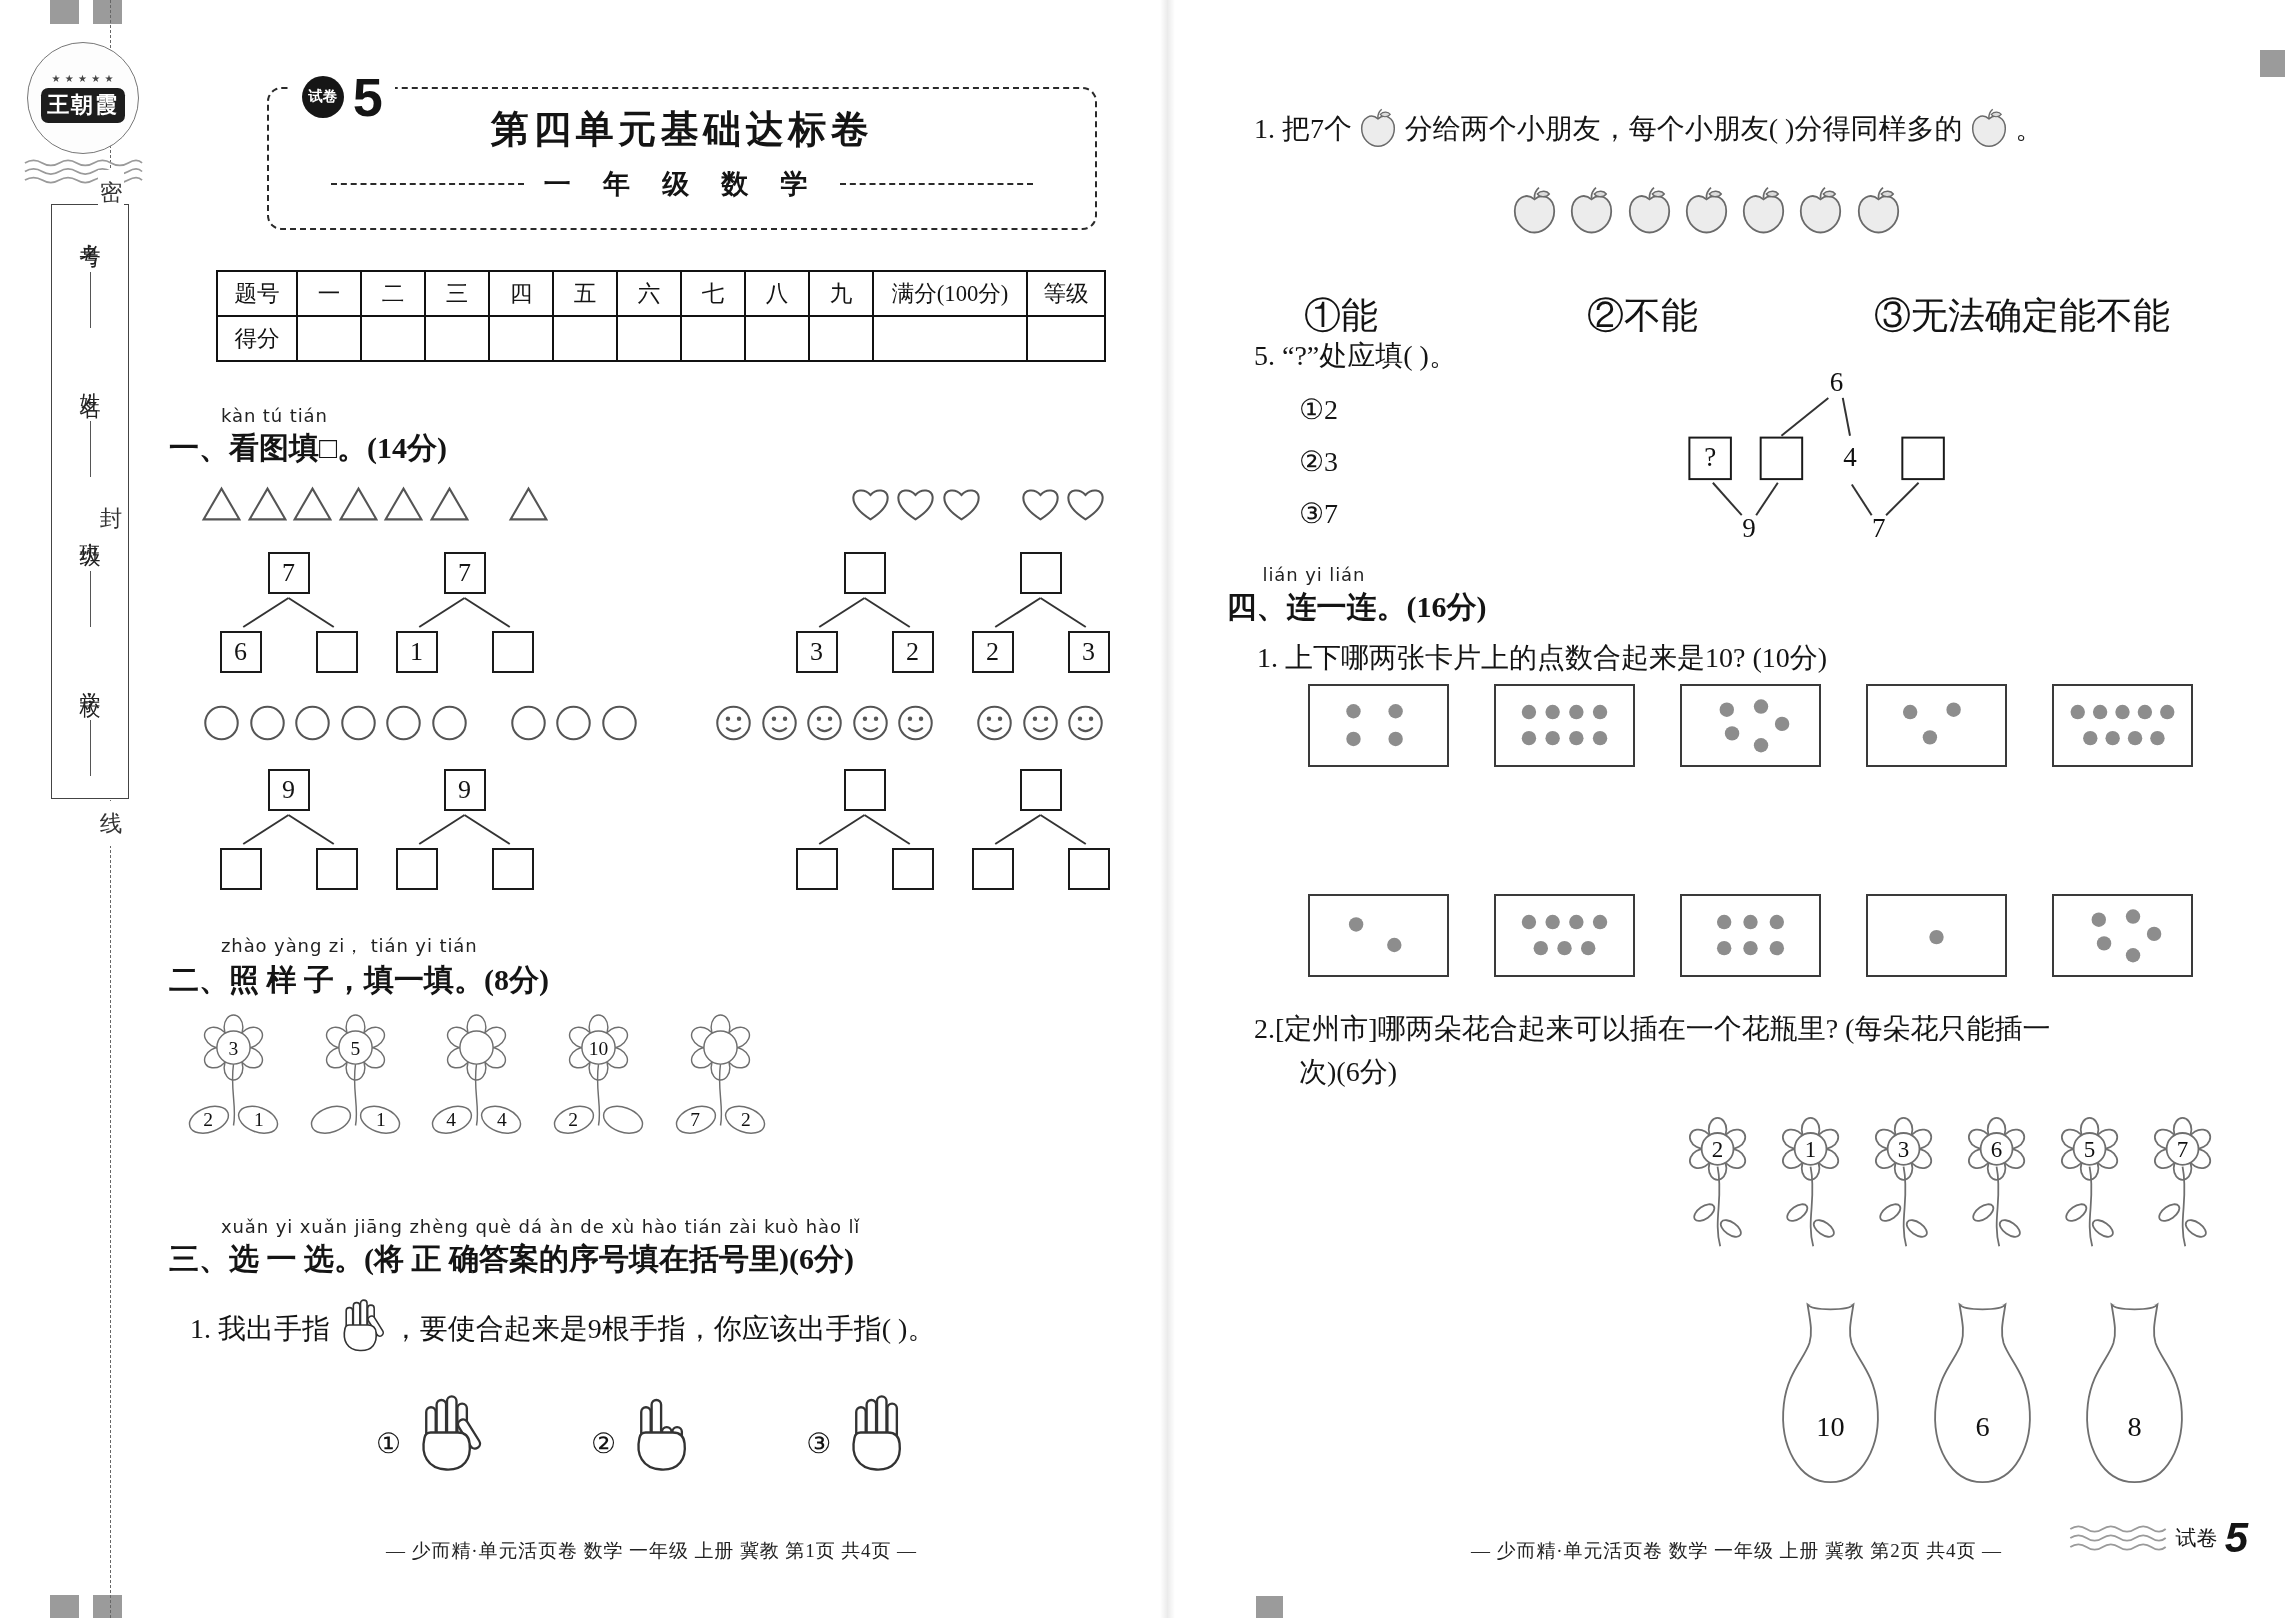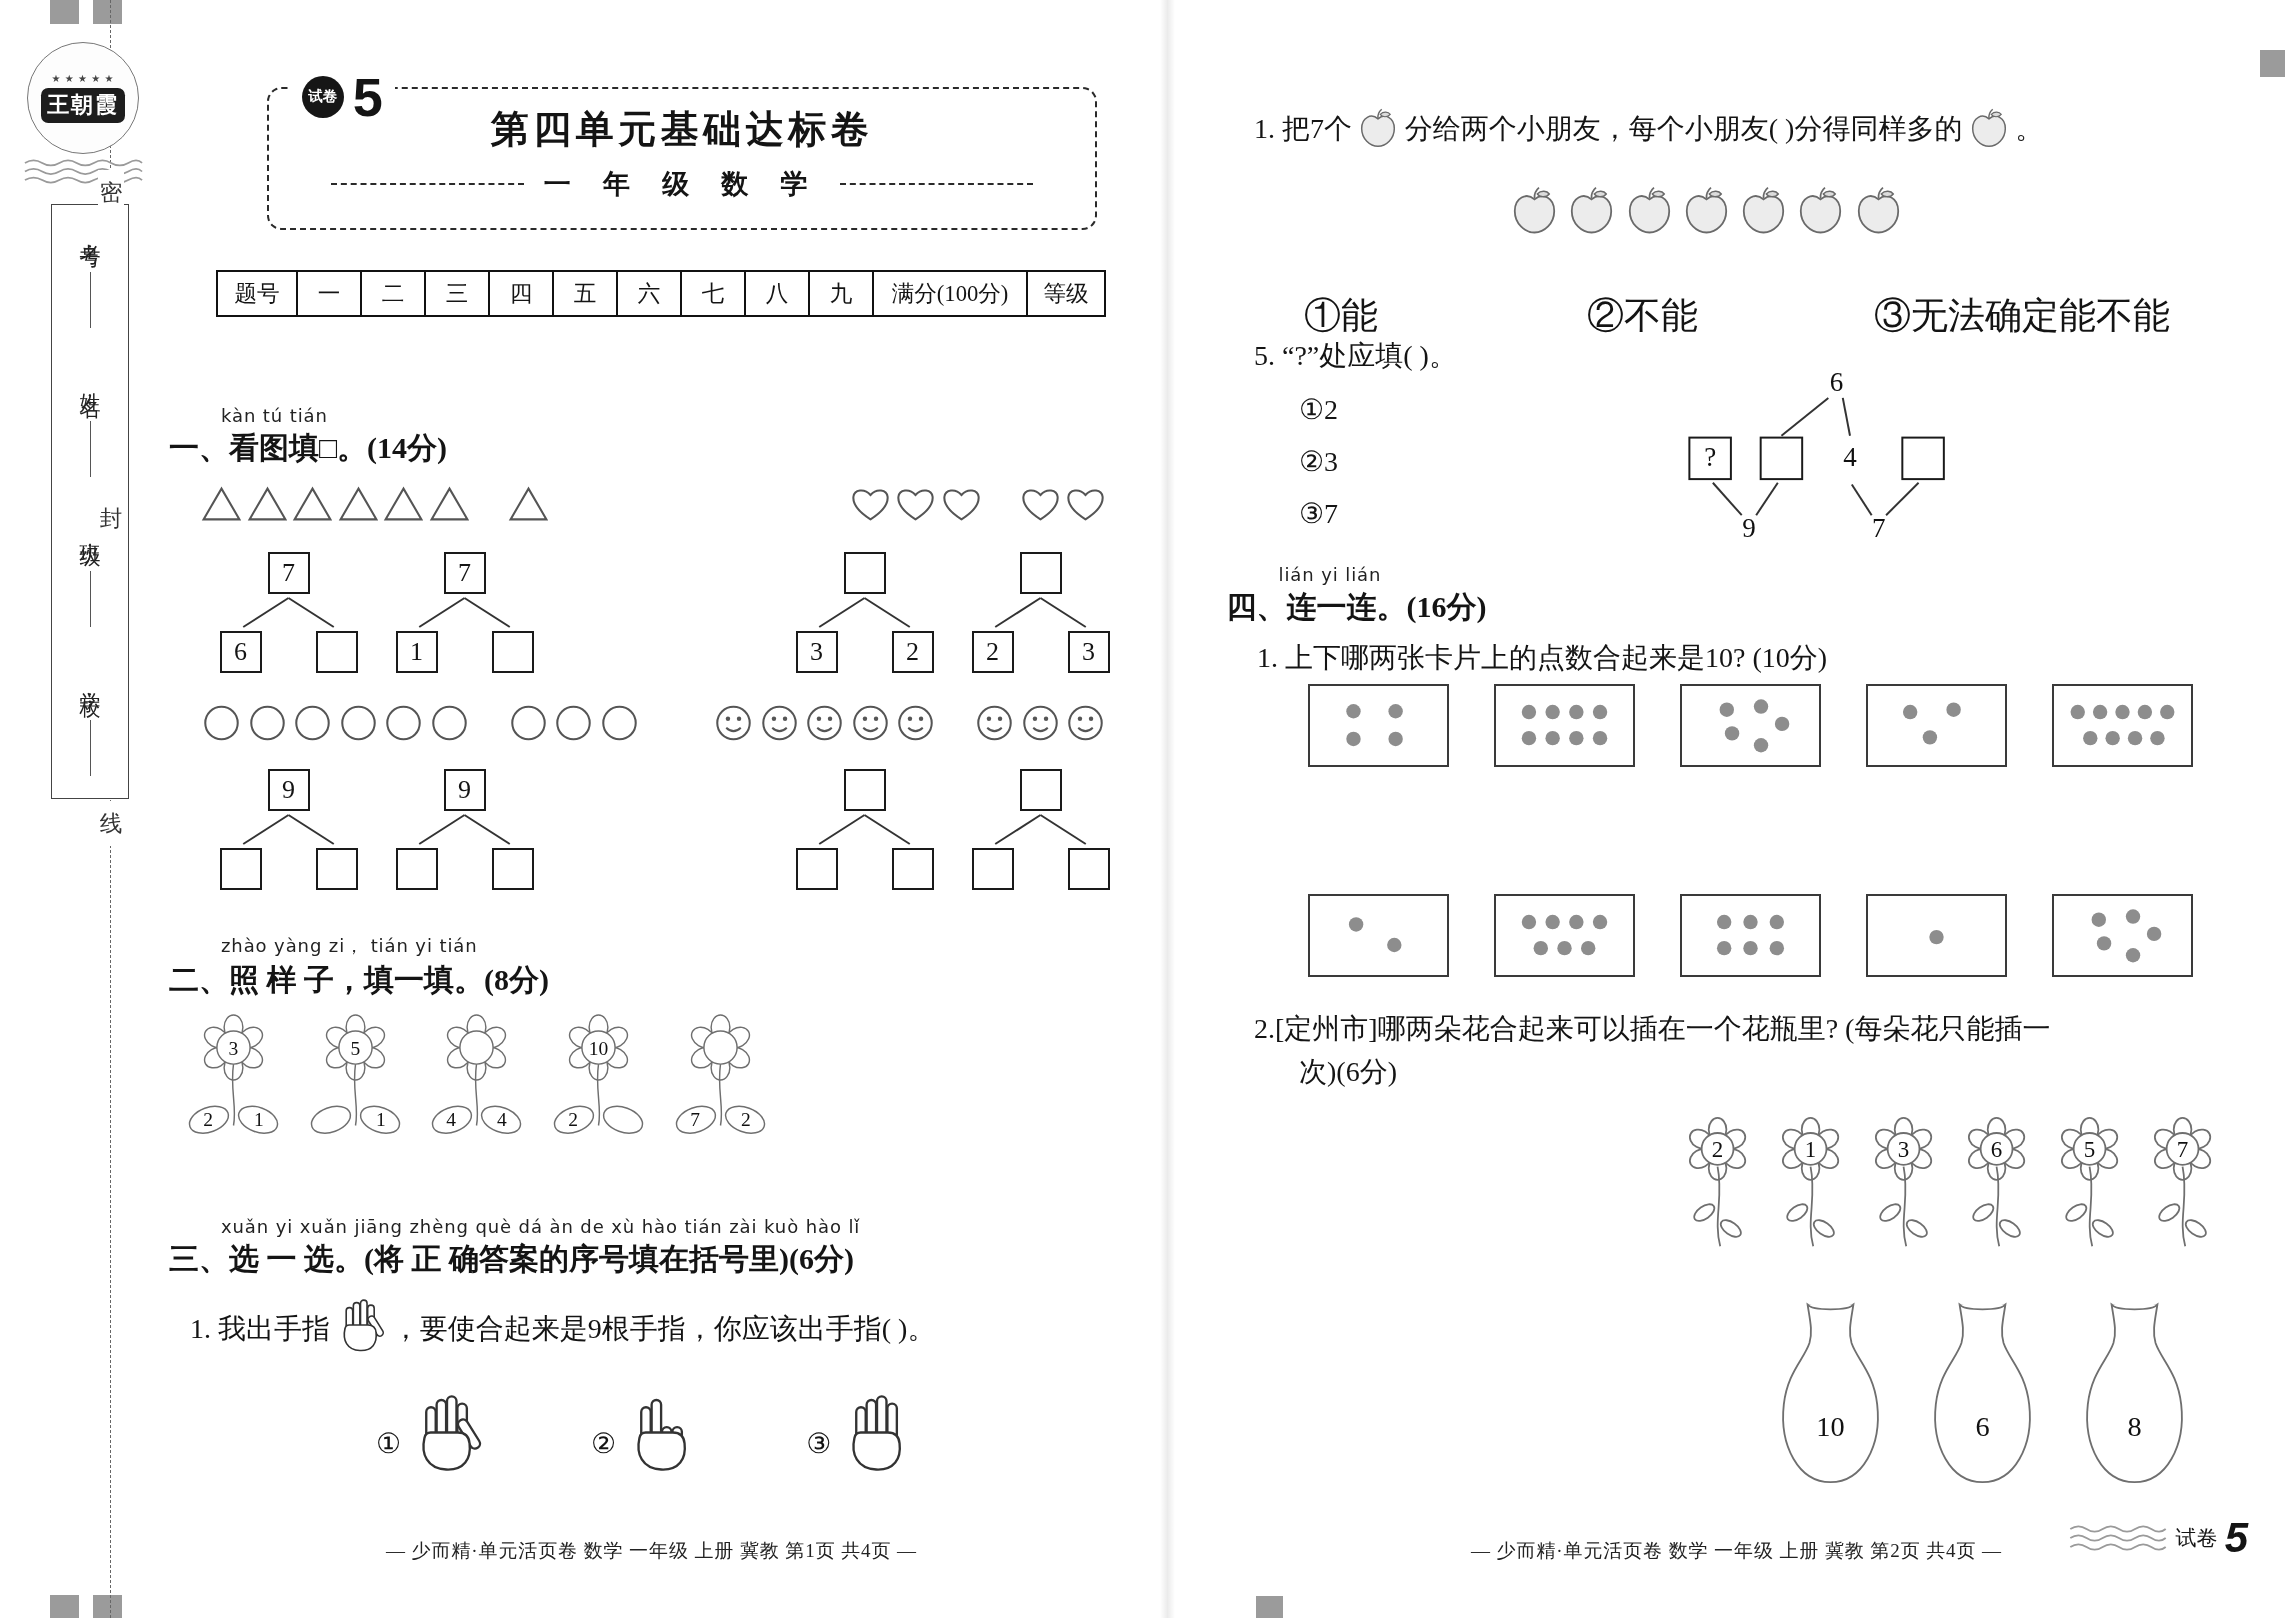--- a/index.html
+++ b/index.html
@@ -168,20 +168,34 @@
         <td class="col-n">三</td>
         <td class="col-n">四</td>
         <td class="col-n">五</td>
         <td class="col-n">六</td>
         <td class="col-n">七</td>
         <td class="col-n">八</td>
         <td class="col-n">九</td>
         <td class="col-full">满分(100分)</td>
         <td class="col-grade">等级</td>
       </tr>
+      <tr>
+        <td>得分</td>
+        <td></td>
+            <td></td>
+        <td></td>
+            <td></td>
+        <td></td>
+            <td></td>
+        <td></td>
+            <td></td>
+        <td></td>
+            <td></td>
+        <td></td>
+      </tr>
     </tbody>
       </table>
 
     <div class="sec-head" style="left:33px;top:405px">
       <div class="pinyin" style="margin-left:52px">kàn tú tián</div>
       <div class="sec-title">一、看图填□。(14分)</div>
     </div>
 
     <div class="shape-line" style="top:485px">
       <div class="shape-row">
@@ -657,21 +671,21 @@
       <text x="281" y="118"></text>
       <line x1="80" y1="172" x2="48" y2="136"></line>
       <line x1="96" y1="172" x2="120" y2="136"></line>
       <line x1="224" y1="172" x2="202" y2="138"></line>
       <line x1="240" y1="172" x2="276" y2="136"></line>
       <text x="88" y="196">9</text>
       <text x="232" y="196">7</text>
     </svg>
 
     <div class="sec-head" style="left:23.5px;top:564px">
-      <div class="pinyin" style="margin-left:52px">lián yi lián</div>
+      <div class="pinyin" style="margin-left:36px">lián yi lián</div>
       <div class="sec-title">四、连一连。(16分)</div>
     </div>
 
     <div class="q-line" style="left:54px;top:639px">
       <span>1. 上下哪两张卡片上的点数合起来是10? (10分)</span>
     </div>
 
     <div class="cards" style="left:105px;top:684px">
       <div class="card"><svg viewBox="0 0 150 90">
             <circle cx="46.5" cy="28.8" r="8.2" fill="#8d8d8d"></circle>

